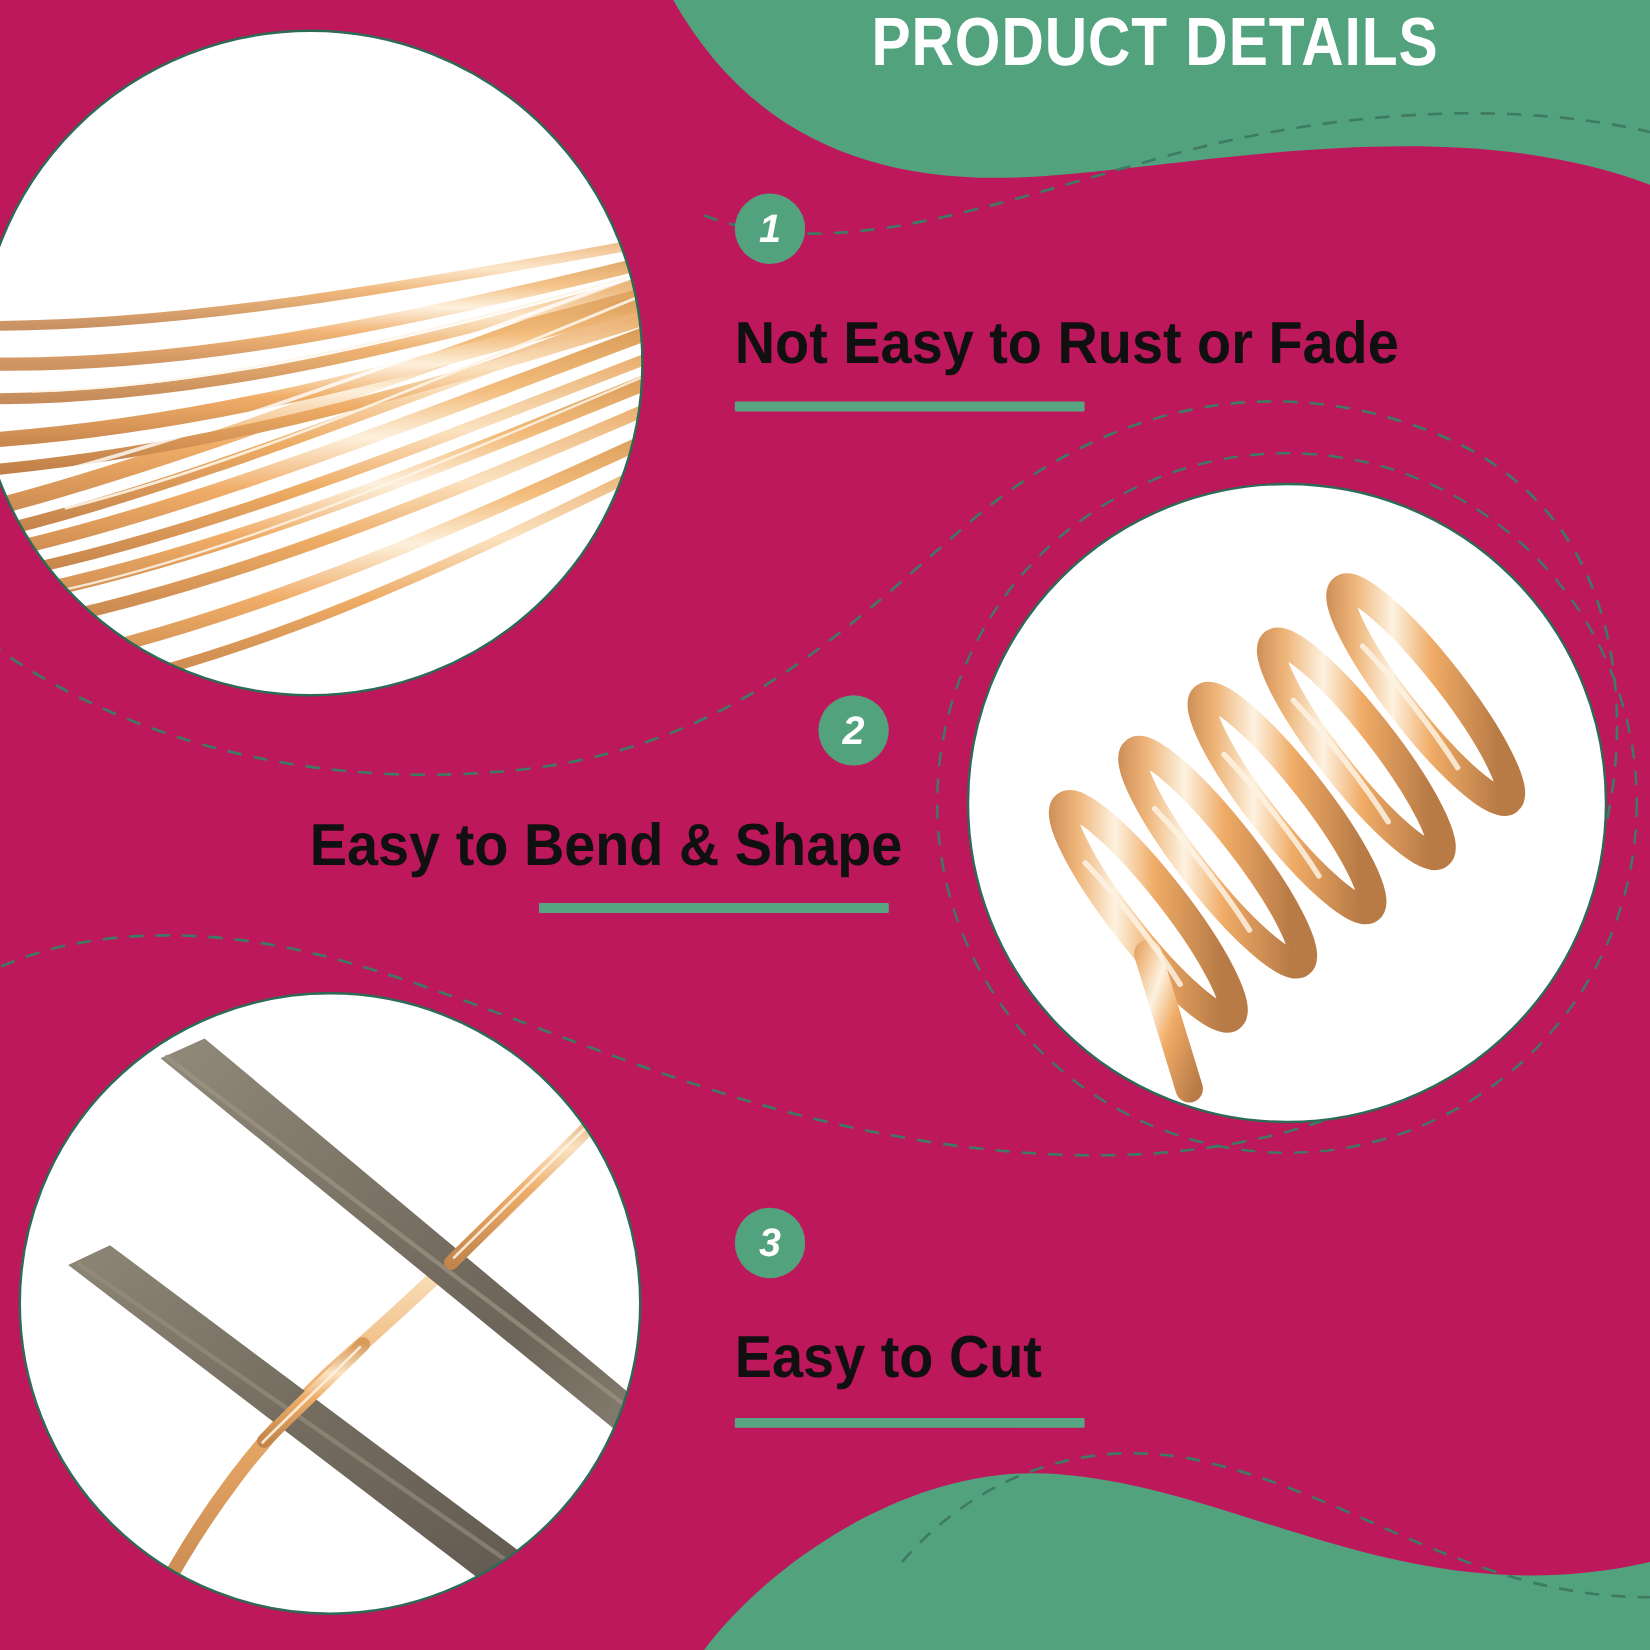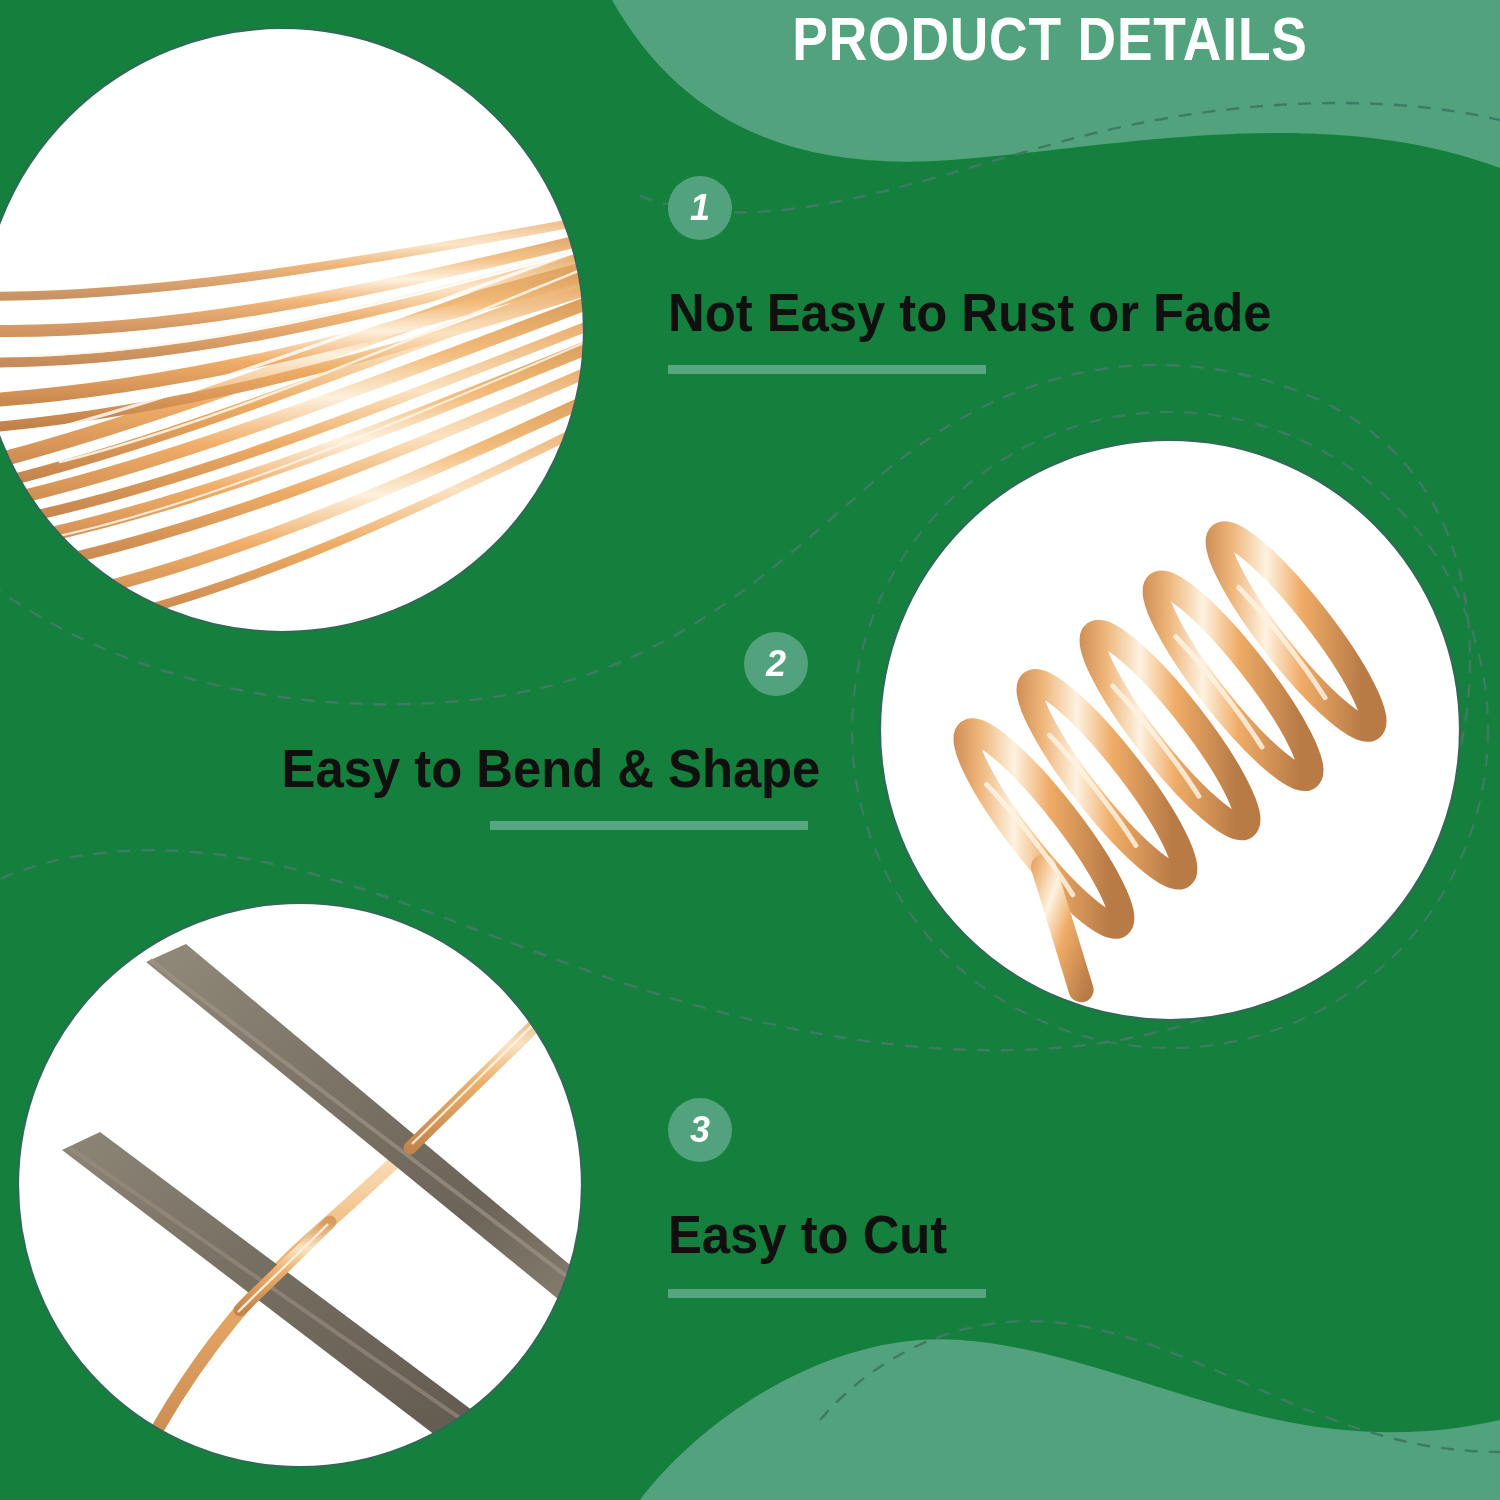--- a/index.html
+++ b/index.html
@@ -7,21 +7,21 @@
     padding: 0;
     background: #ffffff;
   }
   body {
     font-family: "Liberation Sans", sans-serif;
   }
   #canvas {
     position: relative;
     width: 1500px;
     height: 1500px;
-    background: #15803d;
+    background: #be185d;
     overflow: hidden;
   }
   #bg-svg {
     position: absolute;
     left: 0;
     top: 0;
     width: 1500px;
     height: 1500px;
   }
 

